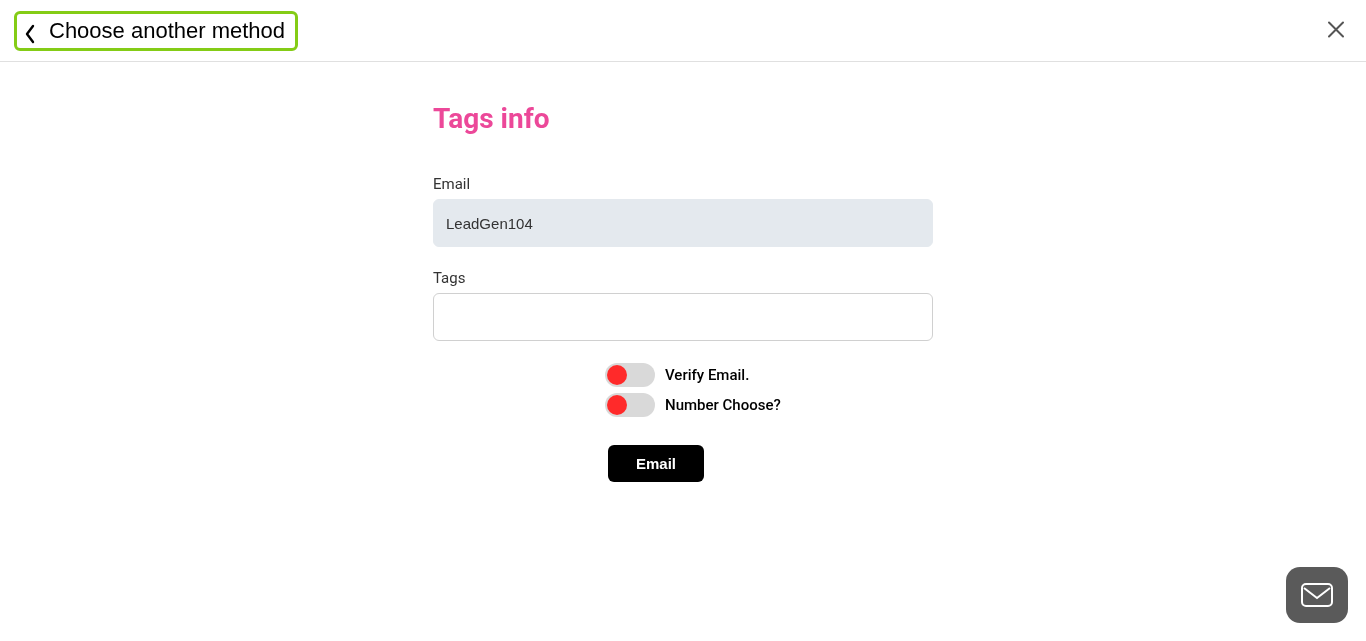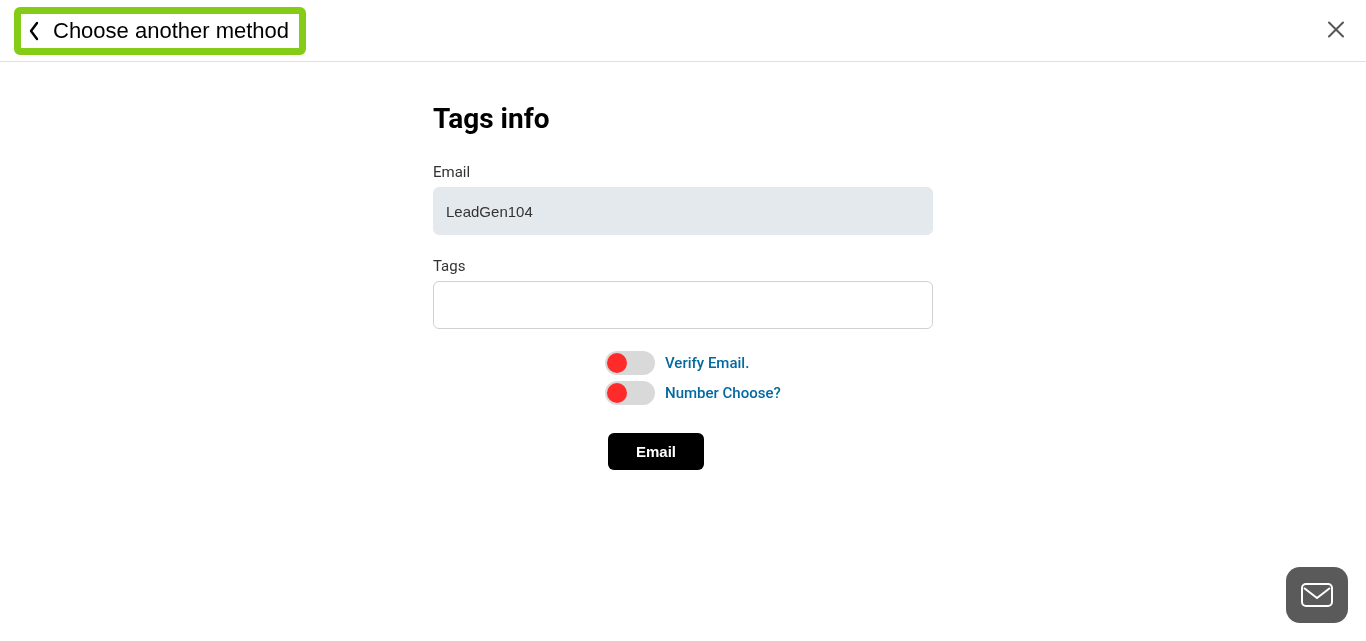--- a/index.html
+++ b/index.html
@@ -1,36 +1,36 @@
 <!DOCTYPE html>
 <html><head>
   <meta charset="utf-8">
   <style>
     * { box-sizing: border-box; margin: 0; padding: 0; }
     body { font-family: -apple-system, BlinkMacSystemFont, "Segoe UI", Roboto, Arial, sans-serif; width: 1366px; height: 641px; background: #fff; position: relative; color: #222; overflow: hidden; }
 
     
     .header { height: 62px; border-bottom: 1px solid #e0e0e0; display: flex; align-items: center; padding: 0 14px; position: relative; }
-    .back-btn { display: inline-flex; align-items: center; gap: 12px; border: 7px solid #84cc16; border-radius: 6px; padding: 4px 10px 4px 6px; background: #fff; font-size: 22px; cursor: pointer; }
+    .back-btn { display: inline-flex; align-items: flex-end; gap: 12px; border: 3px solid #84cc16; border-radius: 6px; padding: 4px 10px 4px 6px; background: #fff; font-size: 22px; cursor: pointer; }
     .back-btn svg { width: 14px; height: 20px; }
     .back-btn span { font-weight: 500; }
     .close-btn { position: absolute; right: 14px; top: 50%; transform: translateY(-50%); background: none; border: none; cursor: pointer; padding: 6px; color: #555; }
     .close-btn svg { width: 20px; height: 20px; }
 
     
     .form-wrap { width: 500px; margin: 40px auto 0; padding: 0 0 40px 0; }
-    .page-title { font-size: 28px; font-weight: 700; margin-bottom: 28px; color: #000000; }
+    .page-title { font-size: 28px; font-weight: 700; margin-bottom: 40px; color: #ec4899; }
     .field { margin-bottom: 22px; }
     .field-label { font-size: 15px; color: #333; margin-bottom: 6px; display: block; }
     .field-input { width: 100%; height: 48px; border: 1px solid #d0d0d0; border-radius: 6px; padding: 0 12px; font-size: 15px; color: #333; background: #fff; }
     .field-input.readonly { background: #e4e9ee; border-color: #e4e9ee; }
 
     .toggles { margin: 8px 0 28px 0; display: flex; flex-direction: column; gap: 6px; align-items: center; }
     .toggle-row { display: flex; align-items: center; gap: 10px; width: 500px; padding-left: 172px; }
-    .toggle-label { font-size: 15px; color: #0369a1; font-weight: 500; }
+    .toggle-label { font-size: 15px; color: #000000; font-weight: 500; }
     .switch { position: relative; width: 50px; height: 24px; background: #d9d9d9; border-radius: 12px; cursor: pointer; flex-shrink: 0; }
     .switch::after { content: ""; position: absolute; width: 20px; height: 20px; border-radius: 50%; top: 2px; left: 2px; background: #ff2a2a; transition: left .15s; }
 
     .submit-btn { display: block; margin-left: 175px; background: #000; color: #fff; border: none; border-radius: 6px; padding: 10px 28px; font-size: 15px; font-weight: 700; cursor: pointer; }
 
     
     .mail-fab { position: absolute; right: 18px; bottom: 18px; width: 62px; height: 56px; border-radius: 14px; background: #5a5a5a; display: flex; align-items: center; justify-content: center; cursor: pointer; }
     .mail-fab svg { width: 32px; height: 26px; stroke: #fff; fill: none; stroke-width: 2; }
   </style>
 </head>

